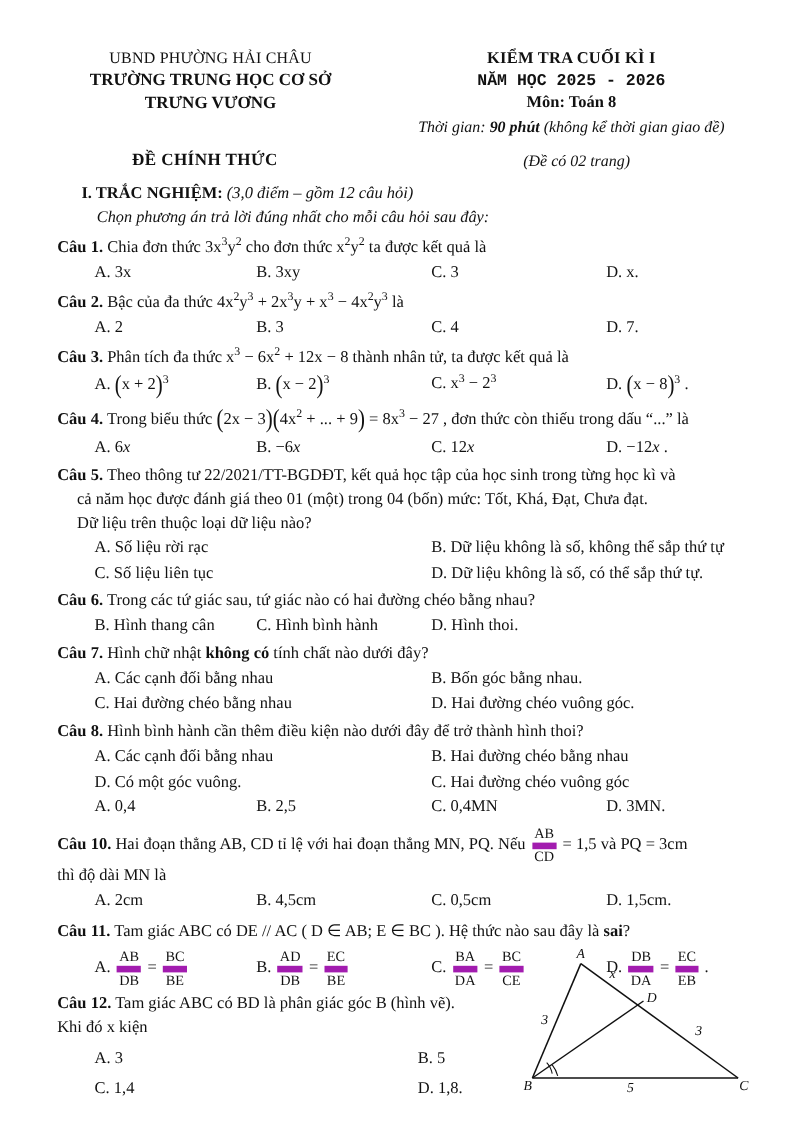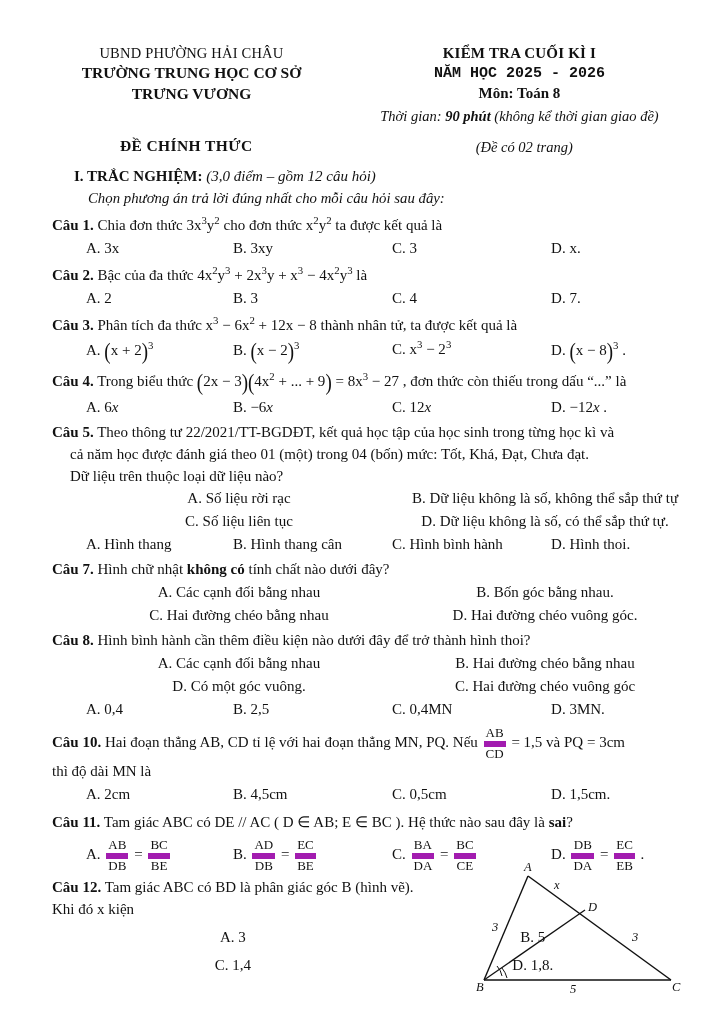--- a/index.html
+++ b/index.html
@@ -121,21 +121,21 @@
   .q2 {
     margin-left: 44px;
     font-size: 15px;
   }
   .opts {
     display: flex;
     margin-left: 60px;
     font-size: 15px;
     margin-top: 1px;
   }
-  .opts.two > div { width: 50%; text-align: center; }
+  .opts.two > div { width: 50%; }
   .opts.two.ind > div:first-child { width: 48%; }
   .opt { }
   .c4 > div:nth-child(1) { width: 24%; }
   .c4 > div:nth-child(2) { width: 26%; }
   .c4 > div:nth-child(3) { width: 26%; }
   .c4 > div:nth-child(4) { width: 24%; }
 
   .frac {
     display: inline-block;
     vertical-align: middle;
@@ -260,22 +260,25 @@
     <div class="q2">Dữ liệu trên thuộc loại dữ liệu nào?</div>
     <div class="opts two">
       <div class="opt">A. Số liệu rời rạc</div>
       <div class="opt">B. Dữ liệu không là số, không thể sắp thứ tự</div>
     </div>
     <div class="opts two">
       <div class="opt">C. Số liệu liên tục</div>
       <div class="opt">D. Dữ liệu không là số, có thể sắp thứ tự.</div>
     </div>
 
-    <div class="opts c4">
-      <div class="opt">A. Hình thang</div>
+    <div class="q">
+      <span class="lbl">Câu 6.</span>
+      <span>Trong các tứ giác sau, tứ giác nào có hai đường chéo bằng nhau?</span>
+    </div>
+    <div class="opts c4">
       <div class="opt">B. Hình thang cân</div>
       <div class="opt">C. Hình bình hành</div>
       <div class="opt">D. Hình thoi.</div>
     </div>
 
     <div class="q">
       <span class="lbl">Câu 7.</span>
       <span>Hình chữ nhật <b>không có</b> tính chất nào dưới đây?</span>
     </div>
     <div class="opts two">

